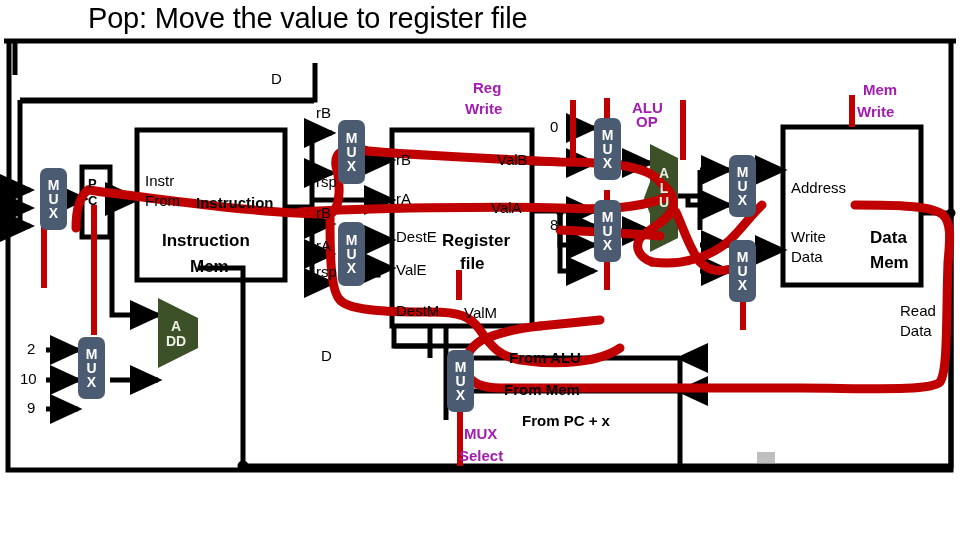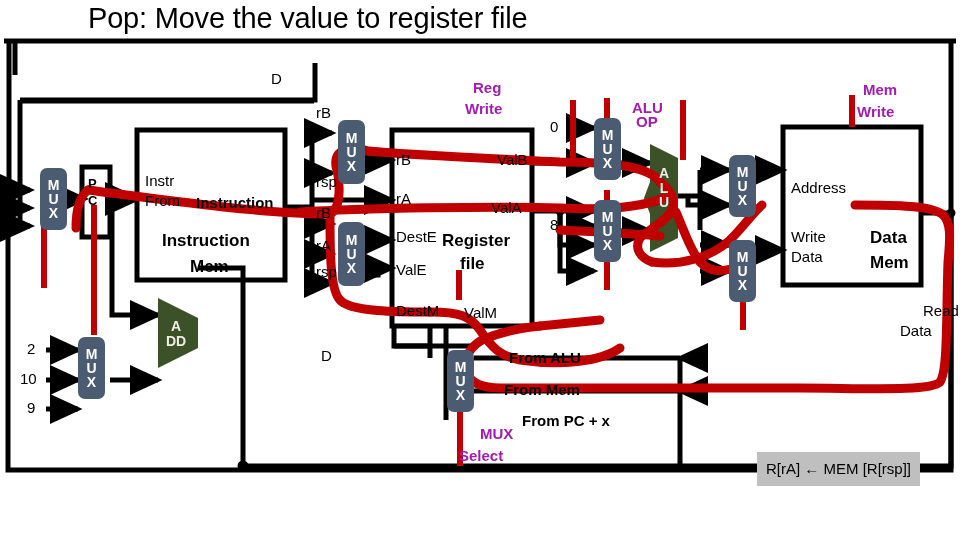--- a/index.html
+++ b/index.html
@@ -297,36 +297,35 @@
   <div class="lbl md" style="left:550px;top:217px;">8</div>
   <div class="lbl md" style="left:27px;top:341px;">2</div>
   <div class="lbl md" style="left:20px;top:371px;">10</div>
   <div class="lbl md" style="left:27px;top:400px;">9</div>
 
   <div class="lbl md" style="left:791px;top:180px;">Address</div>
   <div class="lbl md" style="left:791px;top:229px;">Write</div>
   <div class="lbl md" style="left:791px;top:249px;">Data</div>
   <div class="lbl blk lg" style="left:870px;top:229px;">Data</div>
   <div class="lbl blk lg" style="left:870px;top:254px;">Mem</div>
-  <div class="lbl md" style="left:900px;top:303px;margin-left:23px;">Read</div>
+  <div class="lbl md" style="left:900px;top:303px;">Read</div>
   <div class="lbl md" style="left:900px;top:323px;">Data</div>
 
   <div class="lbl blk md" style="left:509px;top:350px;">From ALU</div>
   <div class="lbl blk md" style="left:504px;top:382px;">From Mem</div>
   <div class="lbl blk md" style="left:522px;top:413px;">From PC + x</div>
 
   <div class="lbl red md" style="left:473px;top:80px;">Reg</div>
   <div class="lbl red md" style="left:465px;top:101px;">Write</div>
 
   <div class="lbl red md" style="left:632px;top:100px;">ALU</div>
   <div class="lbl red md" style="left:636px;top:114px;">OP</div>
 
   <div class="lbl red md" style="left:863px;top:82px;">Mem</div>
   <div class="lbl red md" style="left:857px;top:104px;">Write</div>
 
-  <div class="lbl red md" style="left:464px;top:426px;padding-left:16px;">MUX</div>
+  <div class="lbl red md" style="left:464px;top:426px;">MUX</div>
   <div class="lbl red md" style="left:459px;top:448px;">Select</div>
 
   <div class="codebox" style="left:757px;top:452px;">
-    <div>R[rA] ← MEM [R[rsp]]</div>
   </div>
 
 </div>
 
 </body></html>

